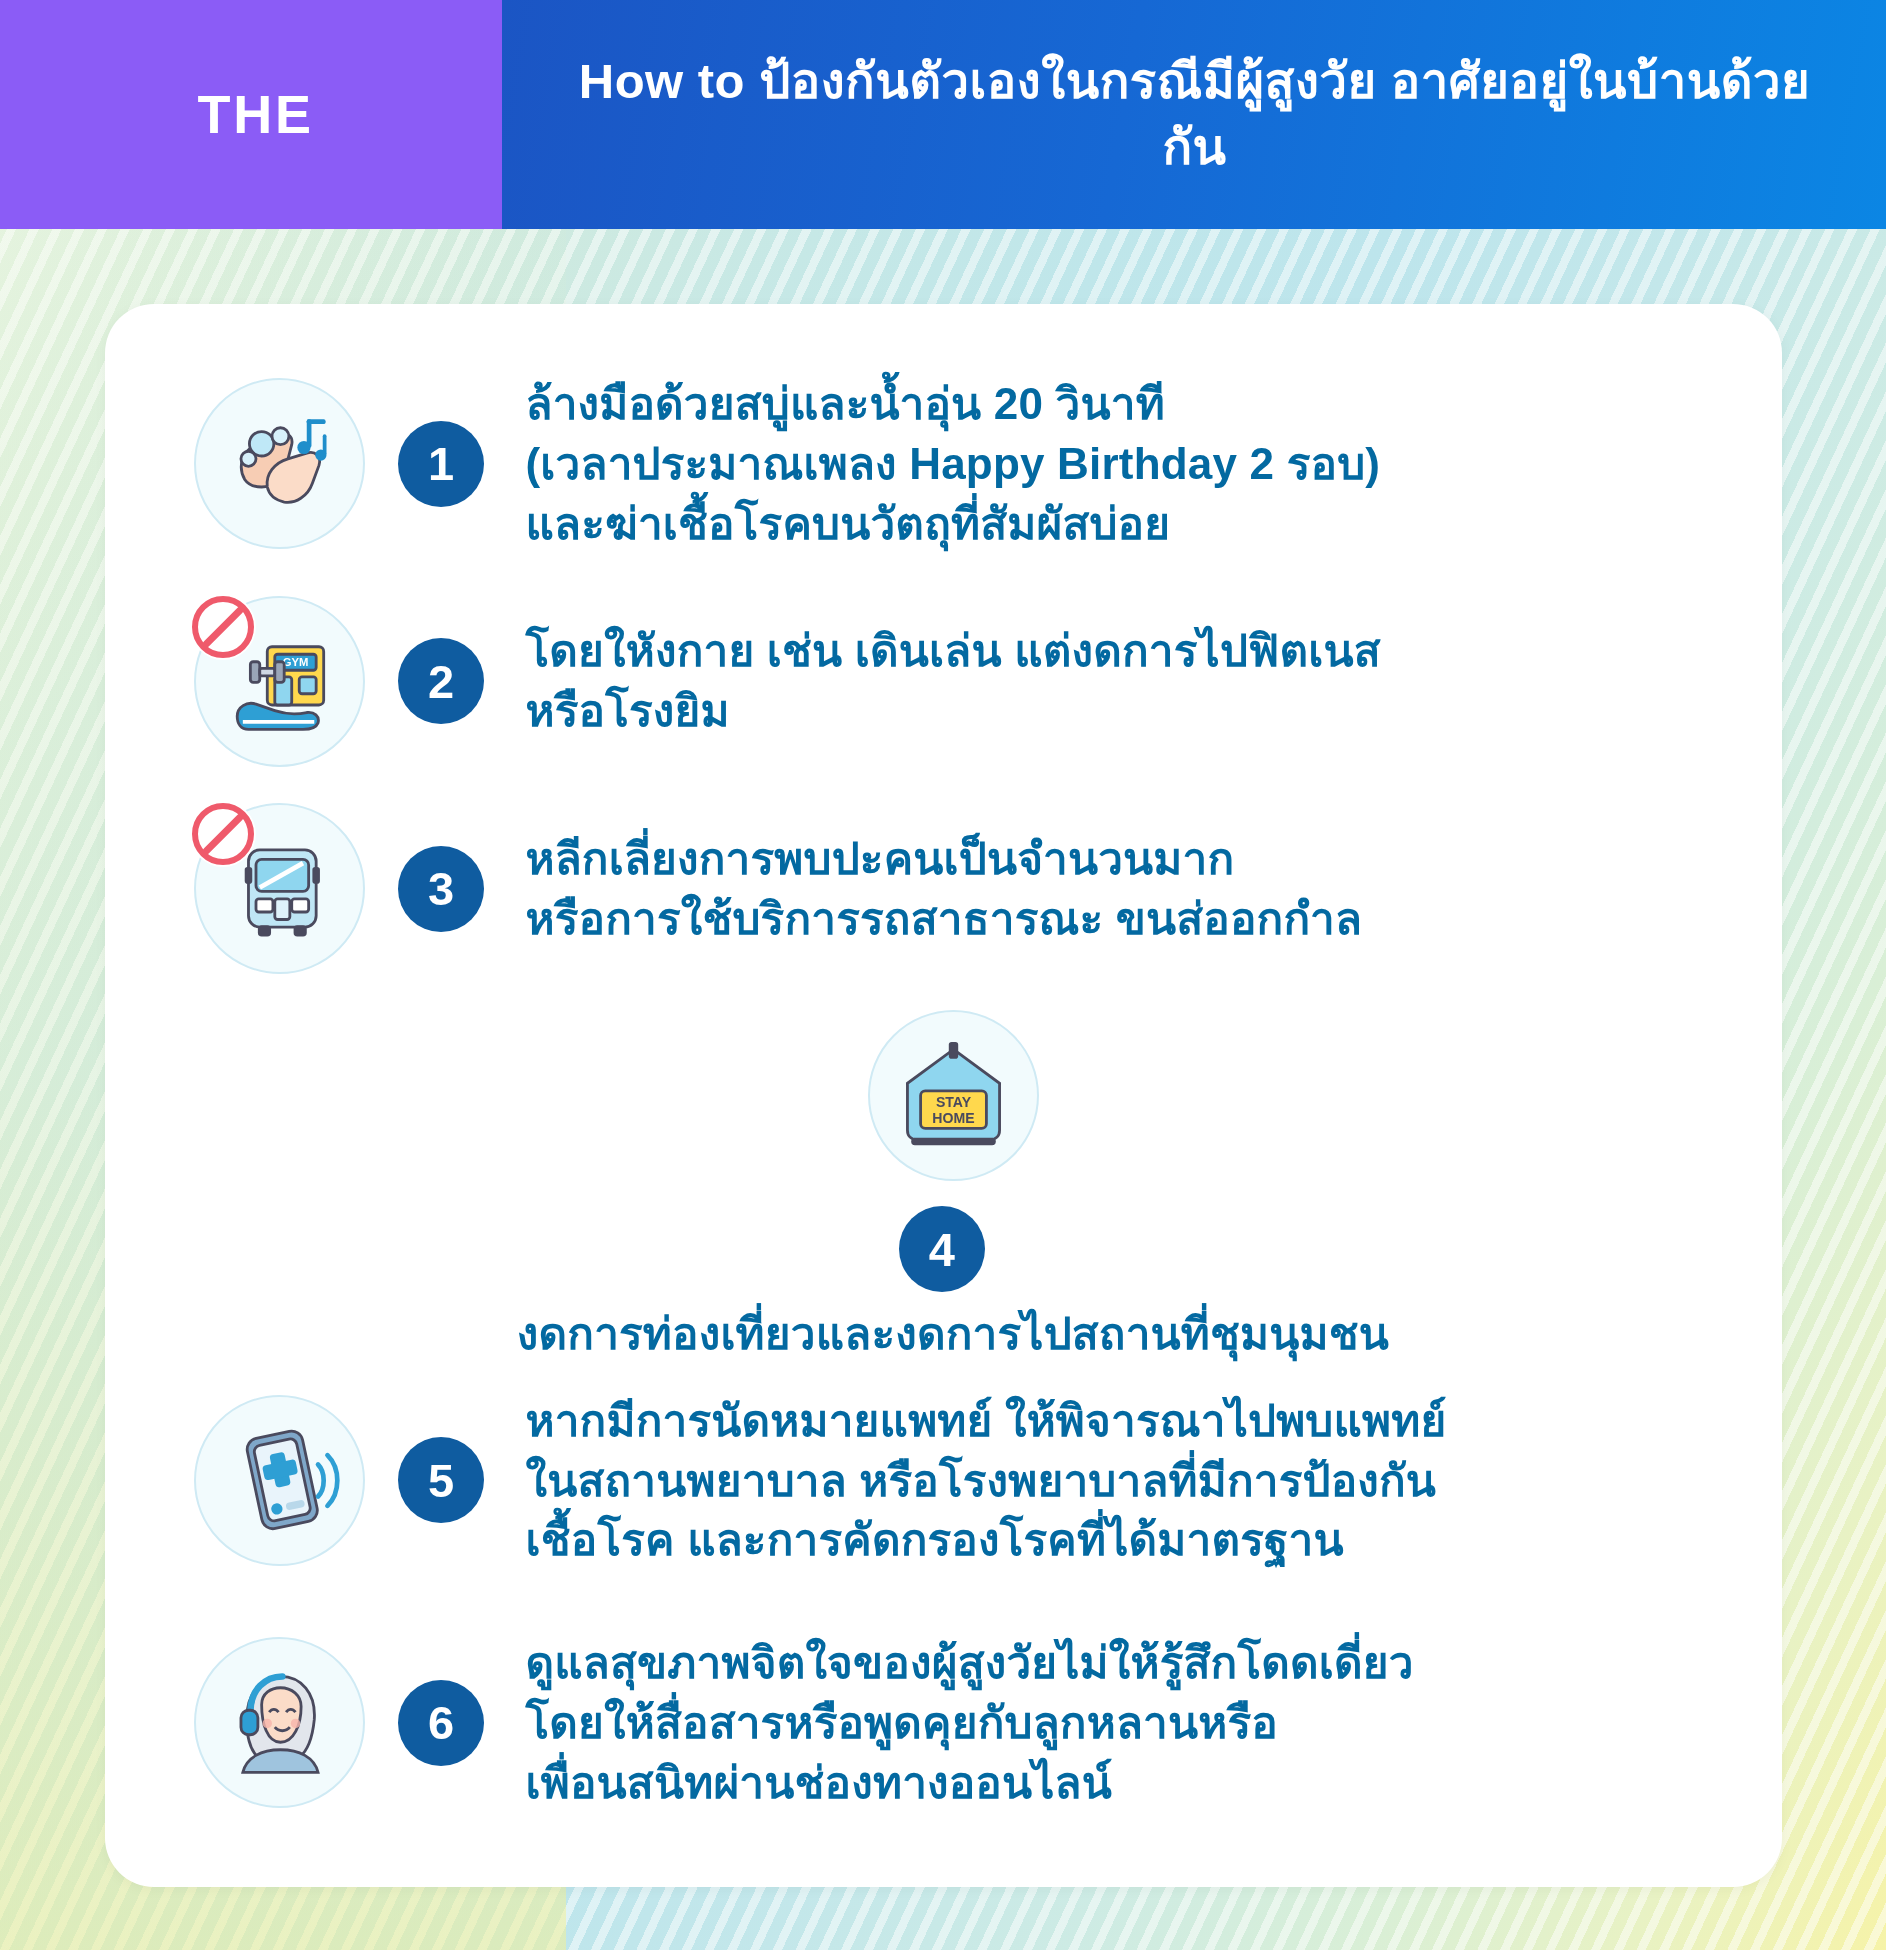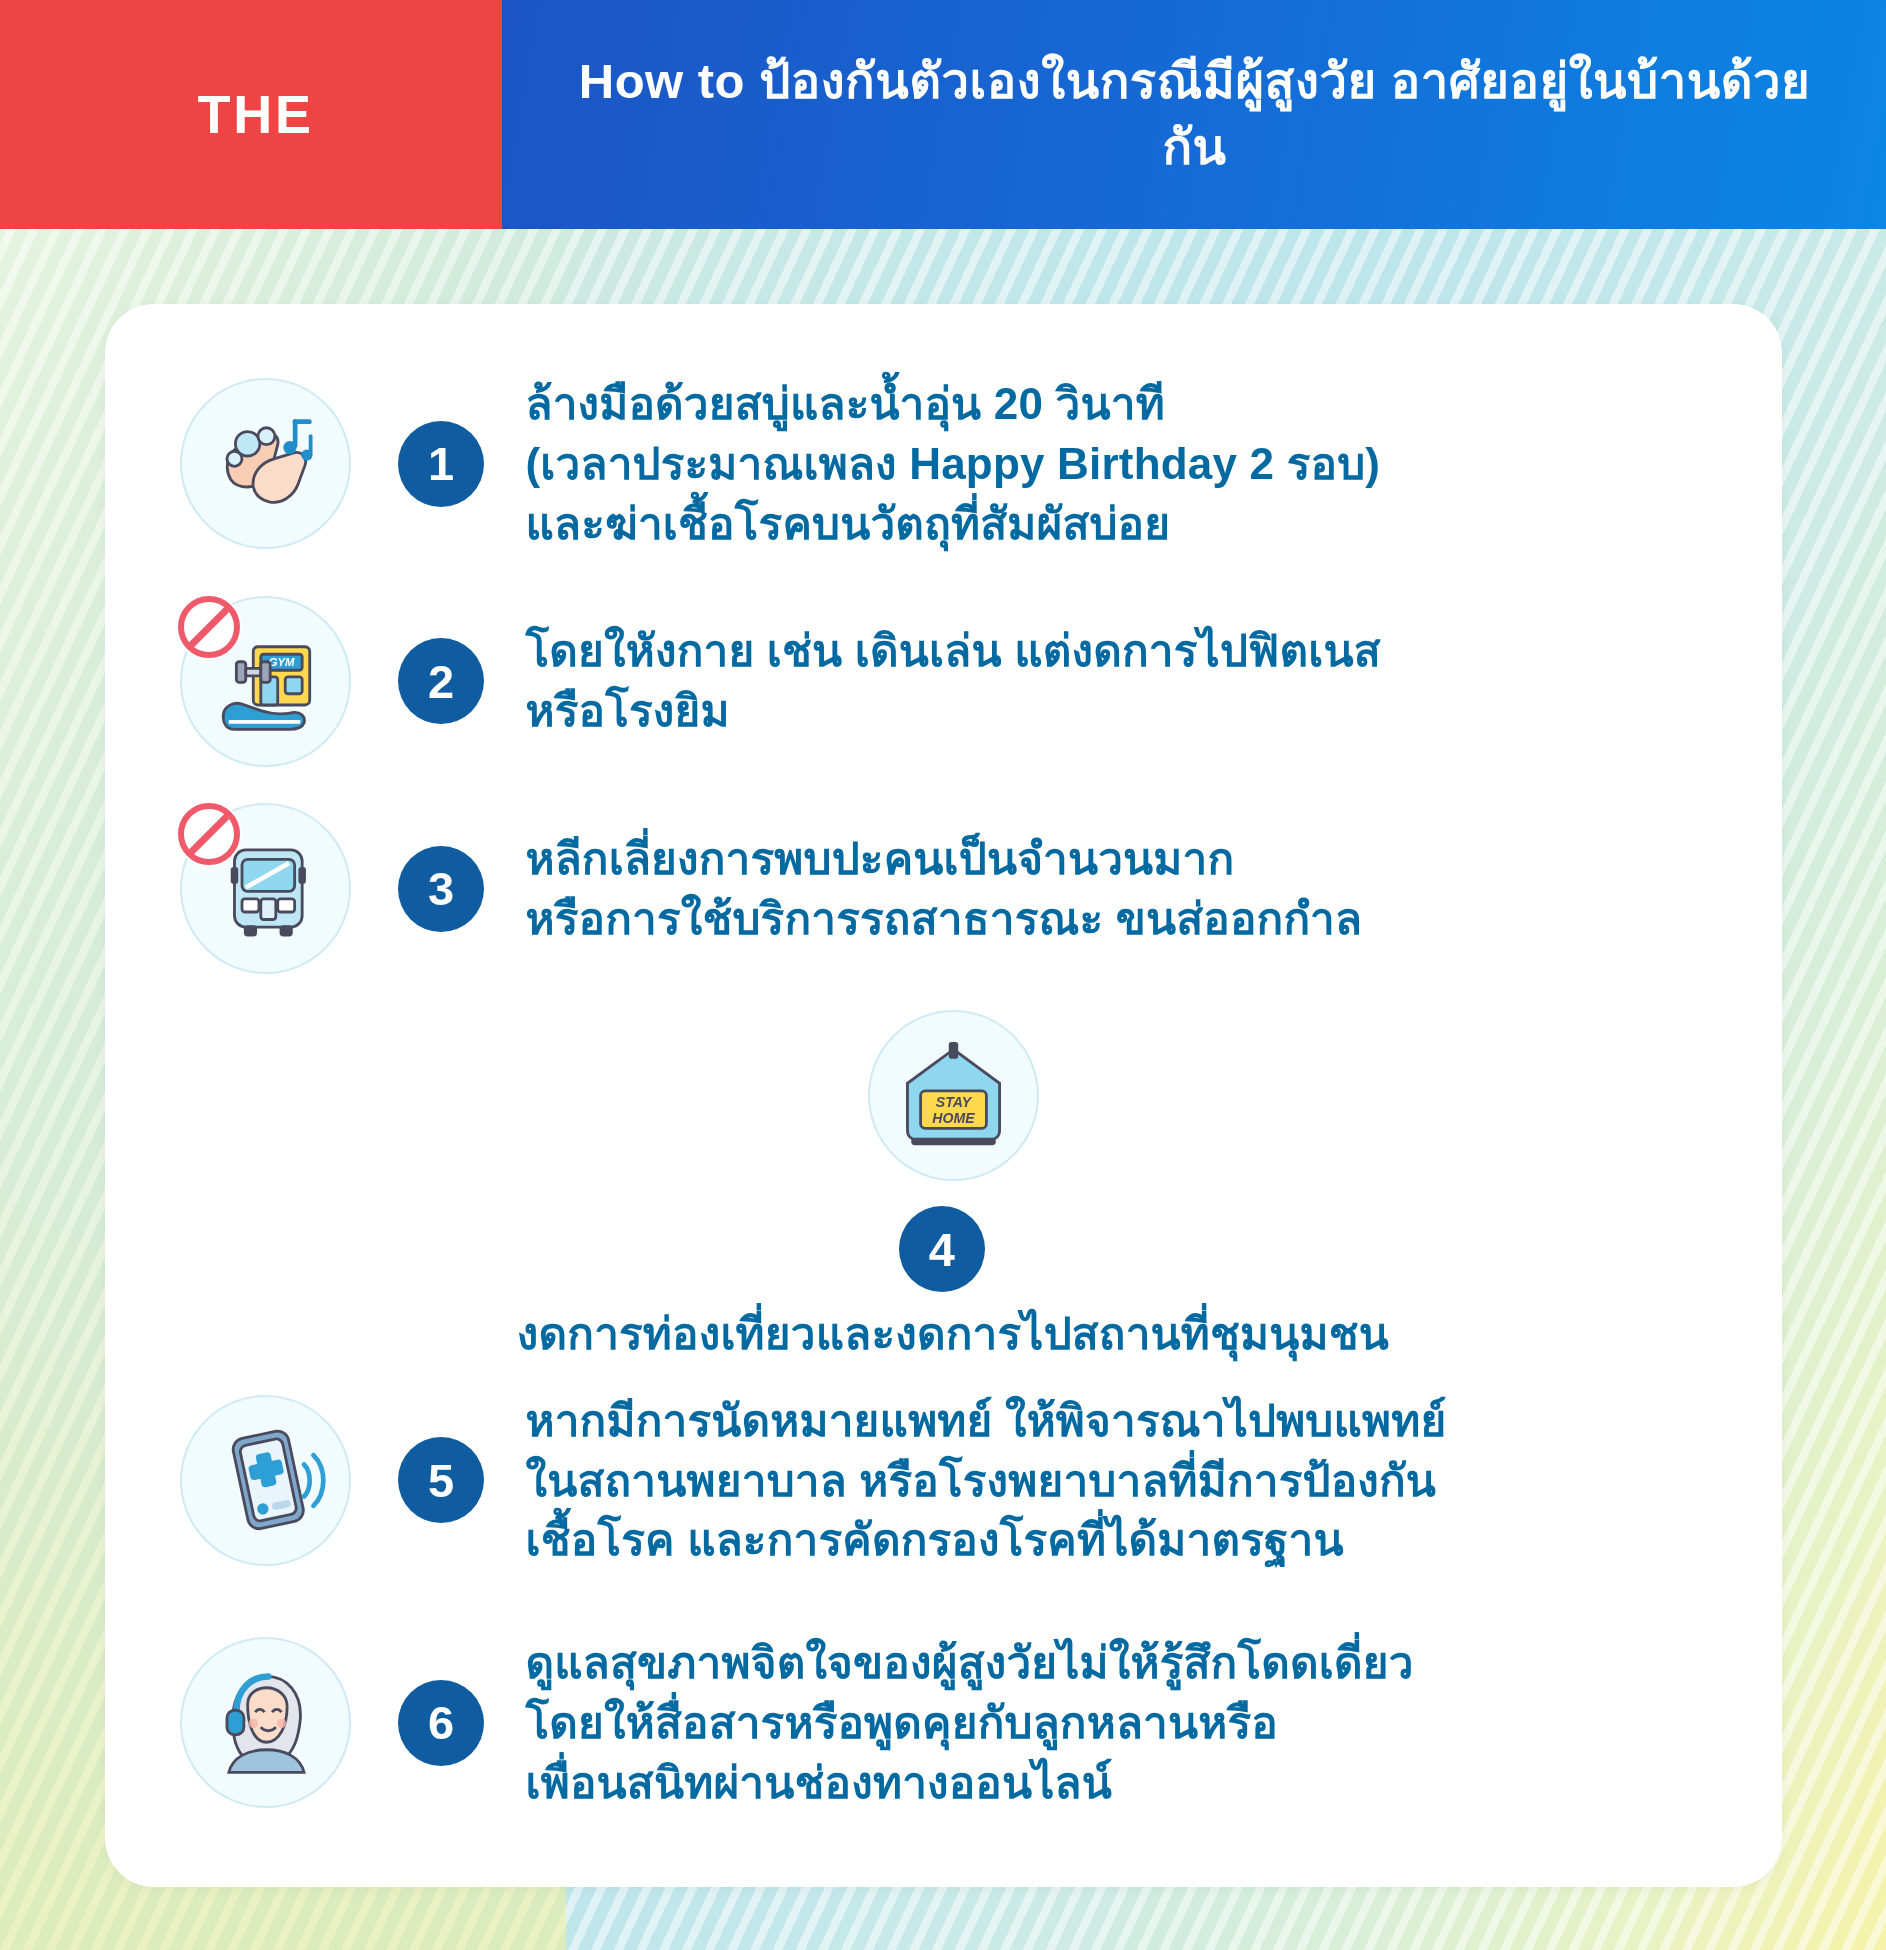--- a/index.html
+++ b/index.html
@@ -56,21 +56,21 @@
     position: absolute;
     left: 0; top: 0;
     width: 1887px;
     height: 229px;
     display: flex;
     z-index: 3;
   }
   .logo-block {
     width: 502px;
     height: 229px;
-    background: #ef4444;
+    background: #8b5cf6;
     display: flex;
     align-items: center;
     justify-content: center;
     flex: 0 0 502px;
   }
   .logo-inner {
     text-align: left;
     padding-left: 9.4px;
   }
   .logo-line1, .logo-line2 {
@@ -139,21 +139,21 @@
   .row.r5 { min-height: 234px; }
   .row.r6 { min-height: 251px; }
 
   
   .icon-wrap {
     flex: 0 0 199px;
     height: 184px;
     position: relative;
     display: flex;
     align-items: center;
-    font-style: italic;
+    justify-content: center;
   }
   .bubble {
     width: 171px;
     height: 171px;
     border-radius: 50%;
     background: #f2fbfd;
     border: 2.8px solid #cfeaf4;
     display: flex;
     align-items: center;
     justify-content: center;

